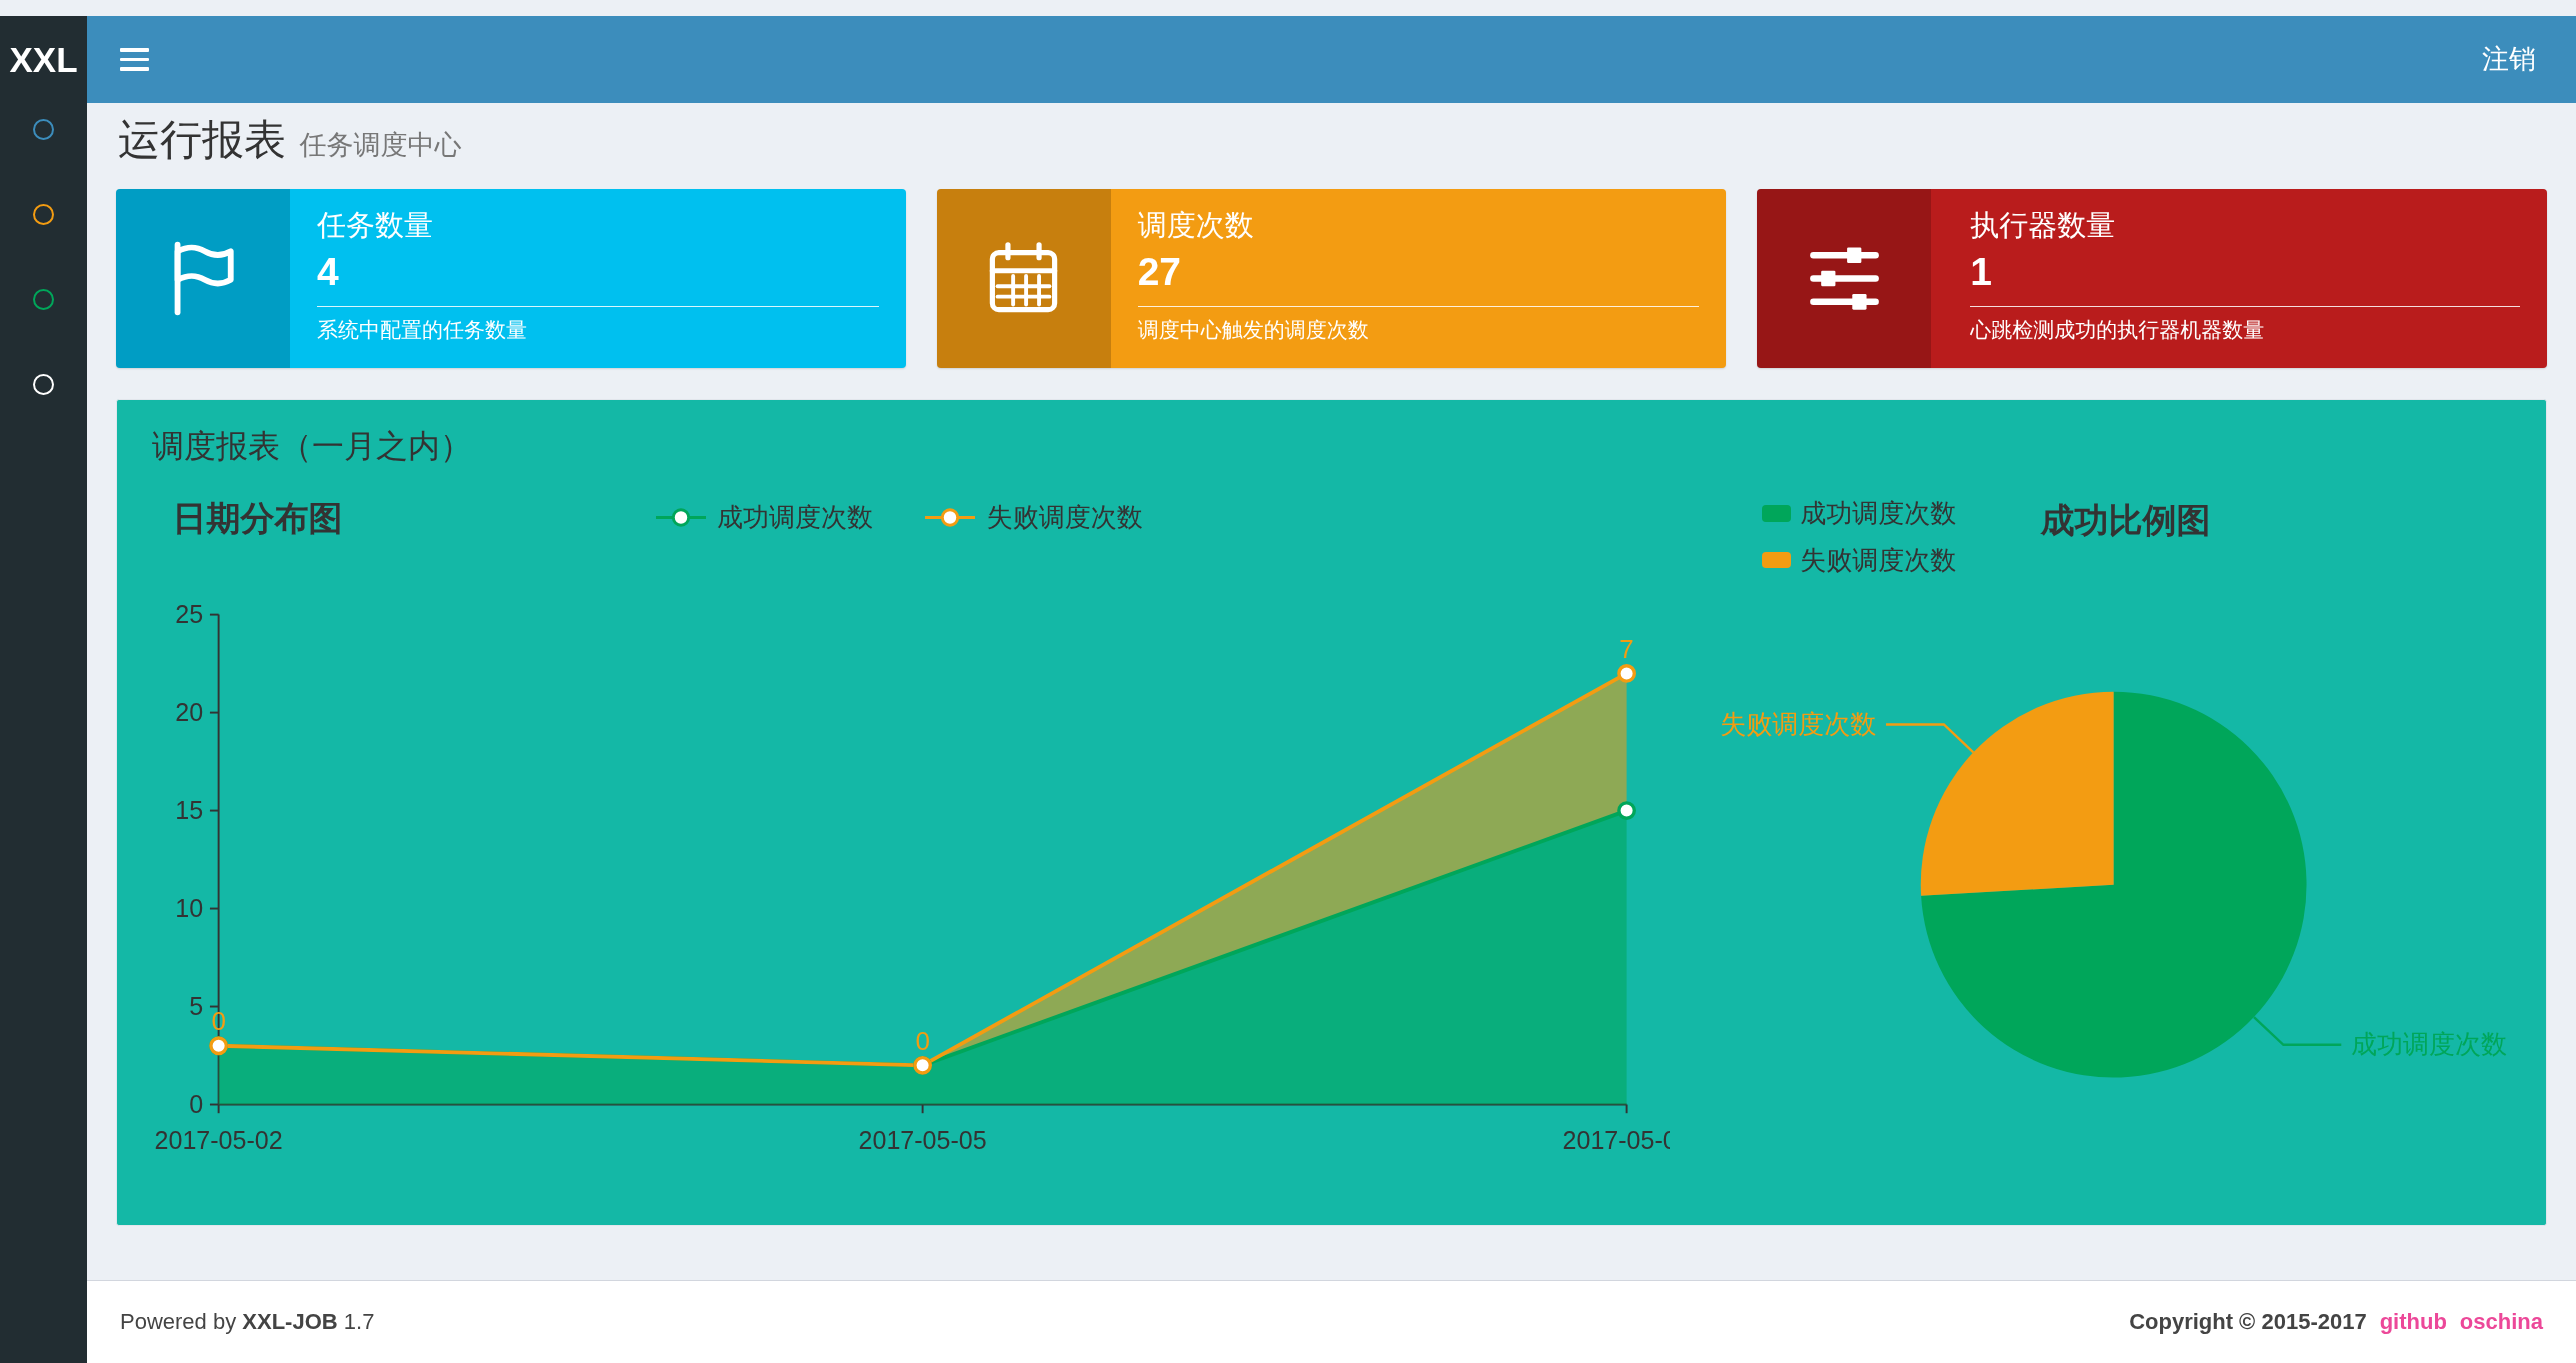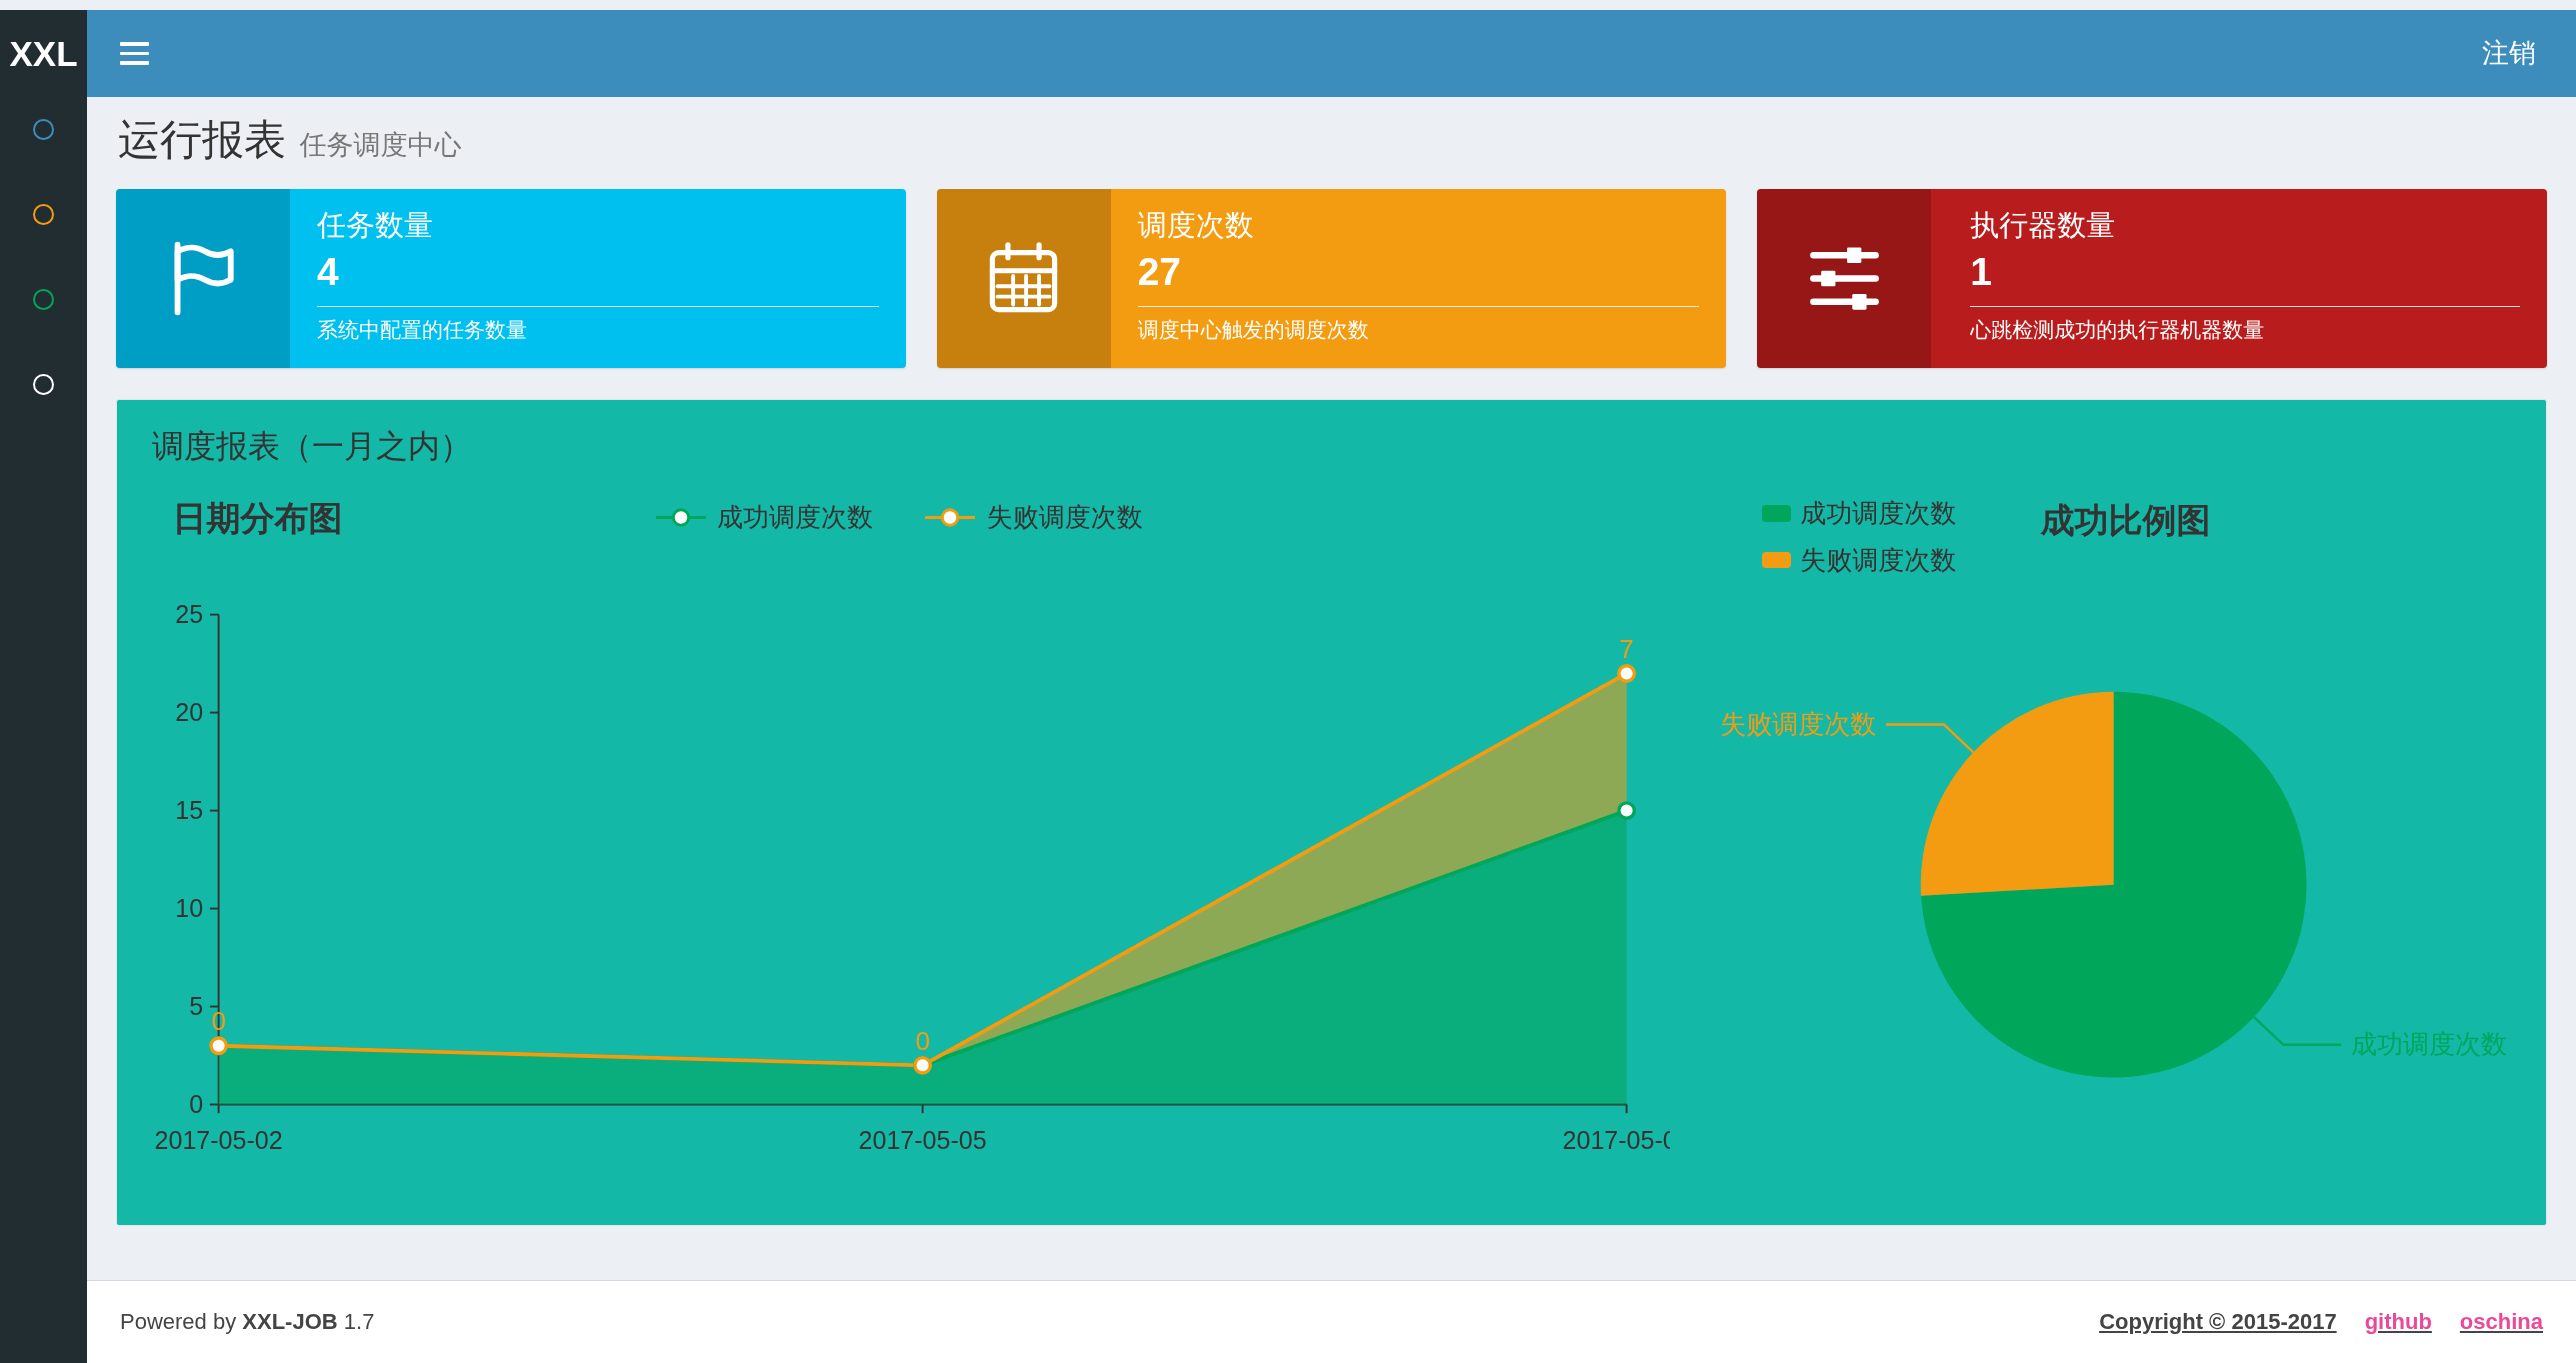--- a/index.html
+++ b/index.html
@@ -1,20 +1,20 @@
 <!DOCTYPE html>
 <html><head>
 <meta charset="utf-8">
 <style>
   * { margin:0; padding:0; box-sizing:border-box; }
   body { font-family:"Liberation Sans","DejaVu Sans",sans-serif; }
   .app { position:relative; width:2576px; height:1363px; overflow:hidden; background:#ecf0f5; }
 
   
-  .navbar { position:absolute; top:10px; left:0; right:0; height:87px; display:flex; z-index:5; }
+  .navbar { position:absolute; top:16px; left:0; right:0; height:87px; display:flex; z-index:5; }
   .logo { width:87px; height:87px; background:#222d32; color:#fff; font-size:35px; font-weight:bold;
           text-align:center; line-height:87px; text-decoration:none; flex:0 0 auto; cursor:pointer; }
   .nav-rest { flex:1; background:#3c8dbc; display:flex; justify-content:space-between; align-items:stretch; }
   .hamburger { display:flex; flex-direction:column; justify-content:center; padding:0 33px; cursor:pointer; }
   .hb { display:block; width:29px; height:3.9px; background:#fff; border-radius:1px; margin:2.9px 0; }
   .logout { color:#fff; font-size:27px; line-height:87px; padding:0 40px; text-decoration:none; cursor:pointer; }
 
   
   .sidebar { position:absolute; top:87px; left:0; bottom:0; width:87px; background:#222d32; z-index:4; }
   .side-item { height:85px; display:flex; align-items:center; justify-content:center; cursor:pointer; }
@@ -53,21 +53,21 @@
   .pie-legend .swatch { display:inline-block; width:29px; height:16.4px; border-radius:3.9px; }
   .pie-title { left:371px; top:15.4px; }
   #pie-svg { margin-top:93px; display:block; }
   svg text { font-family:"Liberation Sans","DejaVu Sans",sans-serif; }
 
   
   .main-footer { position:absolute; left:87px; right:0; bottom:0; height:83px; background:#fff;
                  border-top:1.9px solid #d2d6de; display:flex; justify-content:space-between;
                  align-items:center; padding:0 33px; font-size:22px; color:#444; z-index:4; }
   .footer-left b { font-weight:bold; }
-  .footer-right { display:flex; align-items:center; gap:28px;text-decoration:underline; }
+  .footer-right { display:flex; align-items:center; gap:13px; }
   .footer-right .cpy { font-weight:bold; color:#444; }
   .footer-right a { color:#ec4899; font-weight:bold; text-decoration:none; cursor:pointer; }
 </style>
 </head>
 <body>
 
 <div class="app">
 
   <header class="navbar">
     <a class="logo">XXL</a>

